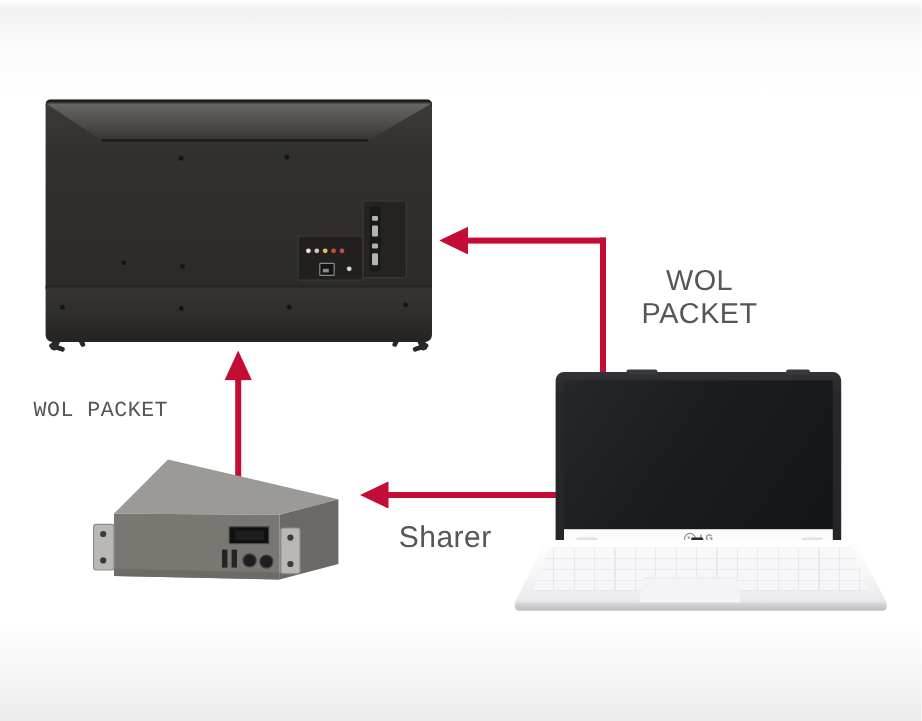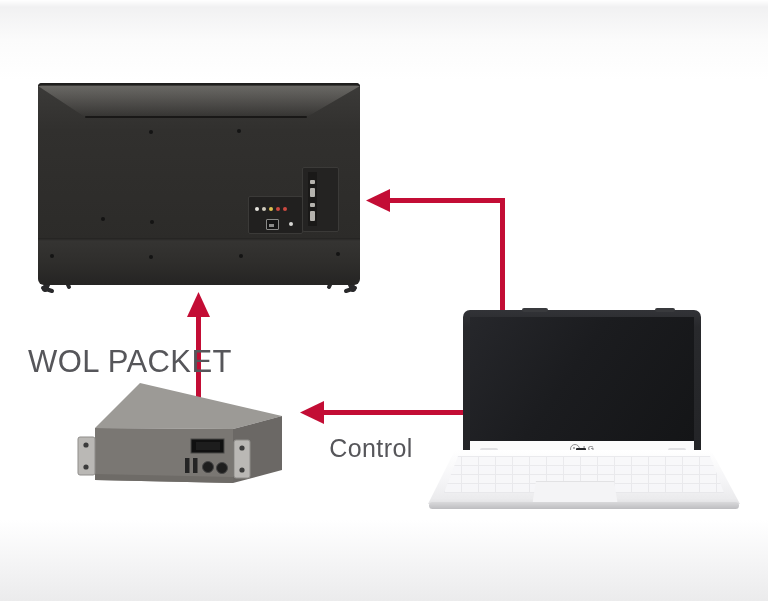--- a/index.html
+++ b/index.html
@@ -7,21 +7,21 @@
   .canvas{
     position:relative;width:768px;height:601px;overflow:hidden;
     background:linear-gradient(180deg,#ffffff 0px,#f1f1f2 7px,#fbfbfb 40px,#ffffff 80px,#ffffff 520px,#f4f4f5 565px,#ebebec 100%);
   }
   .abs{position:absolute;}
   
   .diagram-label{
     position:absolute;z-index:5;color:var(--label-text,#56565a);
     font-size:24px;font-weight:300;letter-spacing:.4px;line-height:27px;
   }
-  .label-left{left:28px;top:349px;white-space:nowrap;line-height:26px;font-size:31px;}
+  .label-left{left:28px;top:330px;white-space:nowrap;line-height:26px;font-size:18px;font-family:Liberation Mono, monospace;}
   .label-right{left:508px;top:221px;width:150px;text-align:center;}
   .label-sharer{left:298px;top:434px;width:146px;text-align:center;font-size:25px;line-height:28px;}
   
   .arrow-seg{position:absolute;background:var(--arrow-red,#c30d35);z-index:1;}
   .head-left{position:absolute;background:var(--arrow-red,#c30d35);z-index:1;
     clip-path:polygon(0 50%,100% 0,100% 100%);}
   .head-up{position:absolute;background:var(--arrow-red,#c30d35);z-index:1;
     clip-path:polygon(50% 0,100% 100%,0 100%);}
   
   .tv{left:38px;top:83px;width:322px;height:212px;z-index:2;}
@@ -185,18 +185,22 @@
     <div class="lap-hinge" style="left:52px;"></div>
     <div class="lap-hinge" style="left:240px;"></div>
     <div class="abs lap-base"></div>
     <div class="abs lap-keyboard"></div>
     <div class="abs lap-trackpad"></div>
     <div class="abs lap-rim"></div>
   </div>
 
   <div class="diagram-label label-left">WOL PACKET</div>
 
+  <div class="diagram-label label-right">
+    <div>WOL</div>
+    <div>PACKET</div>
+  </div>
 
   <div class="diagram-label label-sharer">
-    <div>Control</div>
+    <div>Sharer</div>
   </div>
 
 </div>
 
 </body></html>

